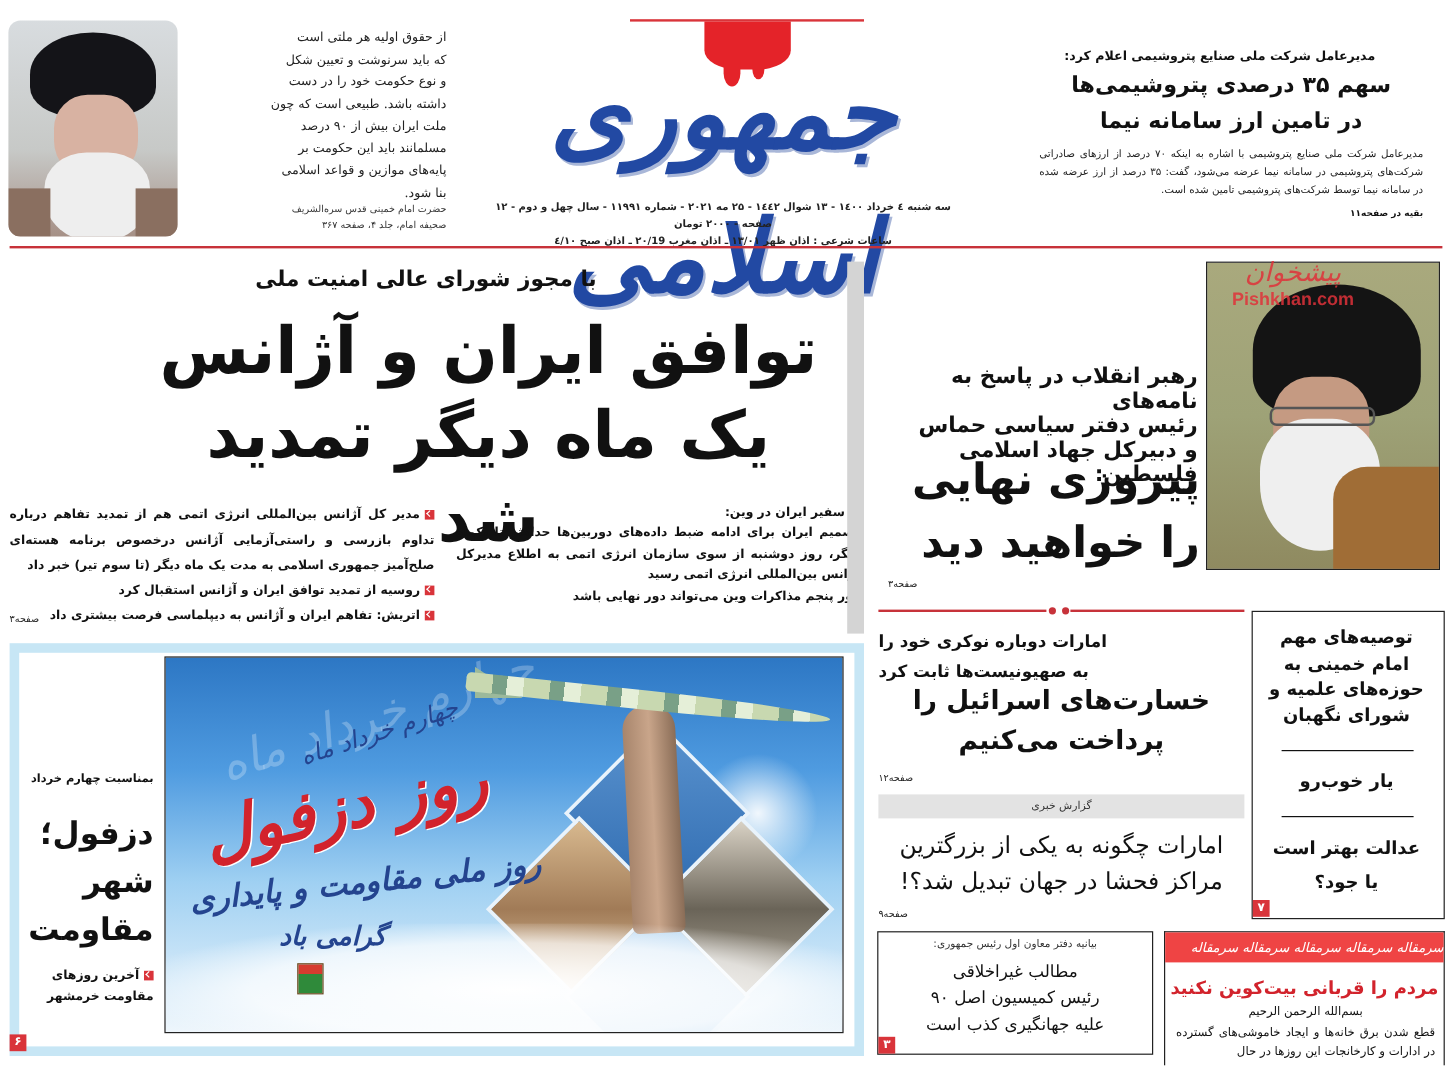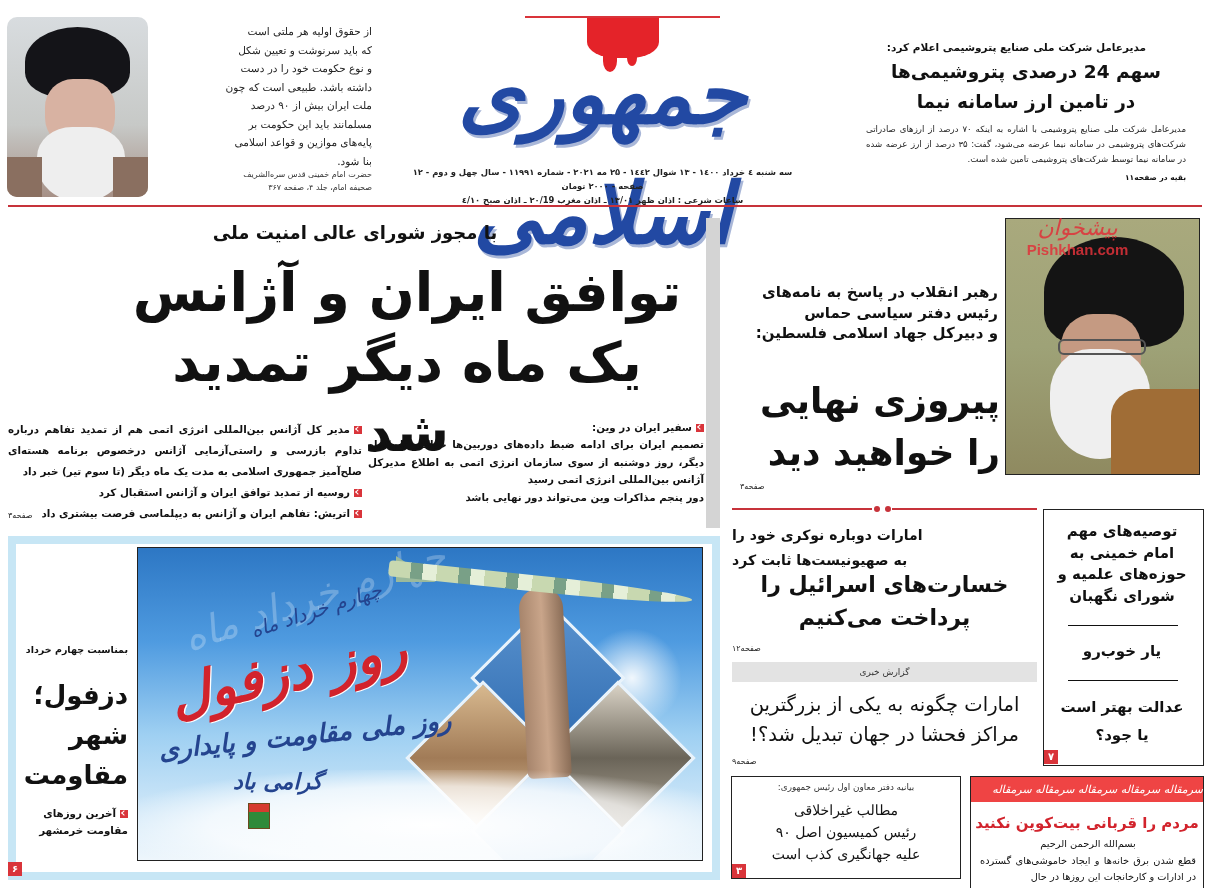--- a/index.html
+++ b/index.html
@@ -37,36 +37,36 @@
   .petro .head { font-size: 18.5px; font-weight: bold; line-height: 28px; margin-top: 2px; }
   .petro .body { font-size: 8.6px; line-height: 15px; text-align: justify; color: #222; margin-top: 6px; }
   .petro .cont { font-size: 7.5px; font-weight: bold; text-align: right; margin-top: 6px; }
 
   .top-rule { left: 8px; top: 205px; width: 1194px; height: 1.5px; background: #c7323a; }
 
   
   .lead-kicker { left: 130px; top: 222px; width: 450px; text-align: center; font-size: 18px; font-weight: bold; }
   .lead-head { left: 80px; top: 258px; width: 560px; text-align: center; font-size: 54px; font-weight: bold; line-height: 70px; letter-spacing: -1px; margin-left: 47px; }
   .lead-bullets { left: 8px; top: 419px; width: 354px; font-size: 10.3px; font-weight: bold; line-height: 21px; text-align: justify; }
-  .lead-bullets2 { left: 368px; top: 419px; width: 336px; font-size: 10.3px; font-weight: bold; line-height: 17.4px; text-align: justify; }
+  .lead-bullets2 { left: 380px; top: 419px; width: 336px; font-size: 10.3px; font-weight: bold; line-height: 17.4px; text-align: justify; }
   .lead-pg { left: 8px; top: 511px; }
   .vsep { left: 706px; top: 218px; width: 14px; height: 310px; background: #d4d4d4; }
 
   
   .kh-photo { left: 1005px; top: 218px; width: 195px; height: 257px; border: 1px solid #222; background: linear-gradient(180deg, #a9a97d 0%, #9ea277 50%, #8f8a60 100%); overflow: hidden; }
   .kh-photo .turban { position: absolute; left: 38px; top: 18px; width: 140px; height: 110px; background: #141414; border-radius: 50% 50% 30% 30%; }
   .kh-photo .face { position: absolute; left: 55px; top: 95px; width: 80px; height: 80px; background: #c59a82; border-radius: 40%; }
   .kh-photo .beard { position: absolute; left: 44px; top: 130px; width: 100px; height: 110px; background: #efefef; border-radius: 40% 40% 50% 50%; }
   .kh-photo .robe { position: absolute; left: 105px; top: 170px; width: 95px; height: 90px; background: #a06d36; border-radius: 30% 0 0 0; }
   .kh-photo .glasses { position: absolute; left: 52px; top: 120px; width: 88px; height: 16px; border: 2px solid #555; border-radius: 6px; }
   .watermark { left: 1010px; top: 215px; width: 135px; text-align: center; color: #e0323a; }
   .watermark .fa { font-family: "DejaVu Serif", serif; font-size: 22px; font-style: italic; line-height: 26px; opacity: 0.85; }
   .watermark .en { font-family: "Liberation Sans", sans-serif; font-size: 15px; font-weight: bold; opacity: 0.85; }
 
-  .kh-kicker { left: 740px; top: 282px; width: 258px; font-size: 15px; font-weight: bold; line-height: 20.5px; }
+  .kh-kicker { left: 740px; top: 304px; width: 258px; font-size: 18px; font-weight: bold; line-height: 20.5px; }
   .kh-head { left: 735px; top: 375px; width: 265px; text-align: right; font-size: 36px; font-weight: bold; line-height: 52px; }
   .kh-pg { left: 740px; top: 482px; }
 
   
   .em-rule-l { left: 732px; top: 508px; width: 140px; height: 2px; background: #c7323a; }
   .em-rule-r { left: 892px; top: 508px; width: 145px; height: 2px; background: #c7323a; }
   .em-dot1 { left: 874px; top: 506px; width: 6px; height: 6px; border-radius: 50%; background: #c7323a; }
   .em-dot2 { left: 885px; top: 506px; width: 6px; height: 6px; border-radius: 50%; background: #c7323a; }
   .em-kicker { left: 732px; top: 523px; width: 305px; text-align: left; font-size: 14px; font-weight: bold; line-height: 25px; }
   .em-head { left: 732px; top: 568px; width: 305px; text-align: center; font-size: 22px; font-weight: bold; line-height: 33px; }
@@ -154,21 +154,21 @@
   <div class="name">جمهوری اسلامی</div>
 </div>
 
 <div class="abs dateline">
   <div>سه شنبه ٤ خرداد ۱٤۰۰ - ۱۳ شوال ۱٤٤۲ - ۲۵ مه ۲۰۲۱ - شماره ۱۱۹۹۱ - سال چهل و دوم - ۱۲ صفحه - ۲۰۰۰ تومان</div>
   <div>ساعات شرعی : اذان ظهر ۱۳/۰۱ ـ اذان مغرب ۲۰/19 ـ اذان صبح ٤/۱۰</div>
 </div>
 
 <div class="abs petro">
   <div class="kicker">مدیرعامل شرکت ملی صنایع پتروشیمی اعلام کرد:</div>
-  <div class="head">سهم 24 درصدی پتروشیمی‌ها</div>
+  <div class="head">سهم ۳۵ درصدی پتروشیمی‌ها</div>
   <div class="head">در تامین ارز سامانه نیما</div>
   <div class="body">مدیرعامل شرکت ملی صنایع پتروشیمی با اشاره به اینکه ۷۰ درصد از ارزهای صادراتی شرکت‌های پتروشیمی در سامانه نیما عرضه می‌شود، گفت: ۳۵ درصد از ارز عرضه شده در سامانه نیما توسط شرکت‌های پتروشیمی تامین شده است.</div>
   <div class="cont">بقیه در صفحه۱۱</div>
 </div>
 
 <div class="abs top-rule"></div>
 
 <div class="abs lead-kicker">با مجوز شورای عالی امنیت ملی</div>
 <div class="abs lead-head">
   <div>توافق ایران و آژانس</div>

